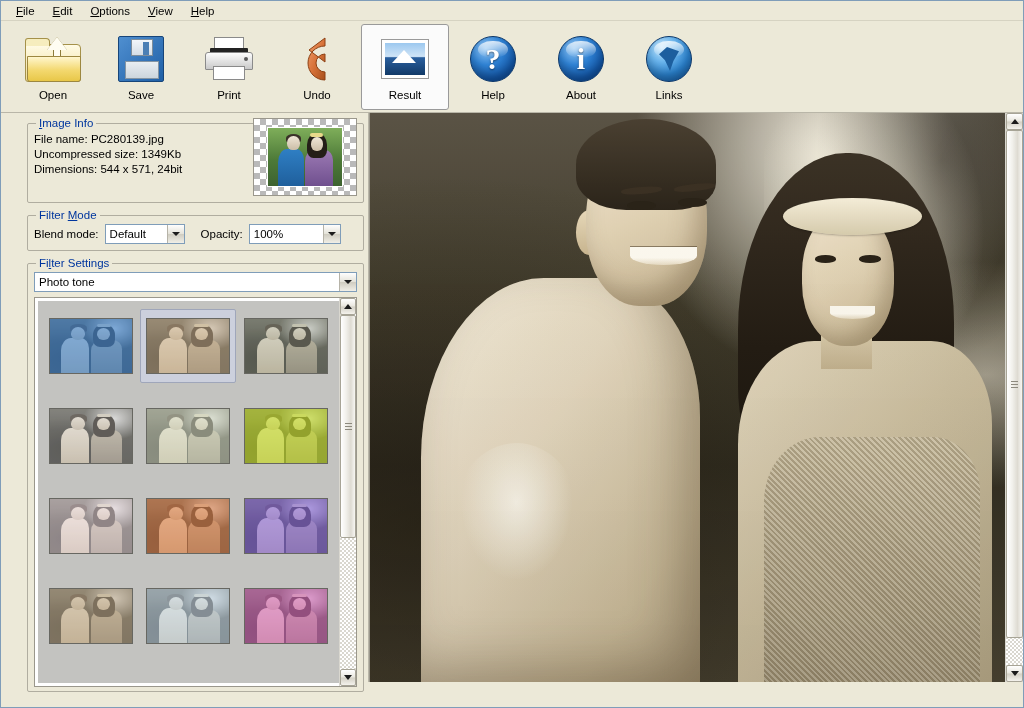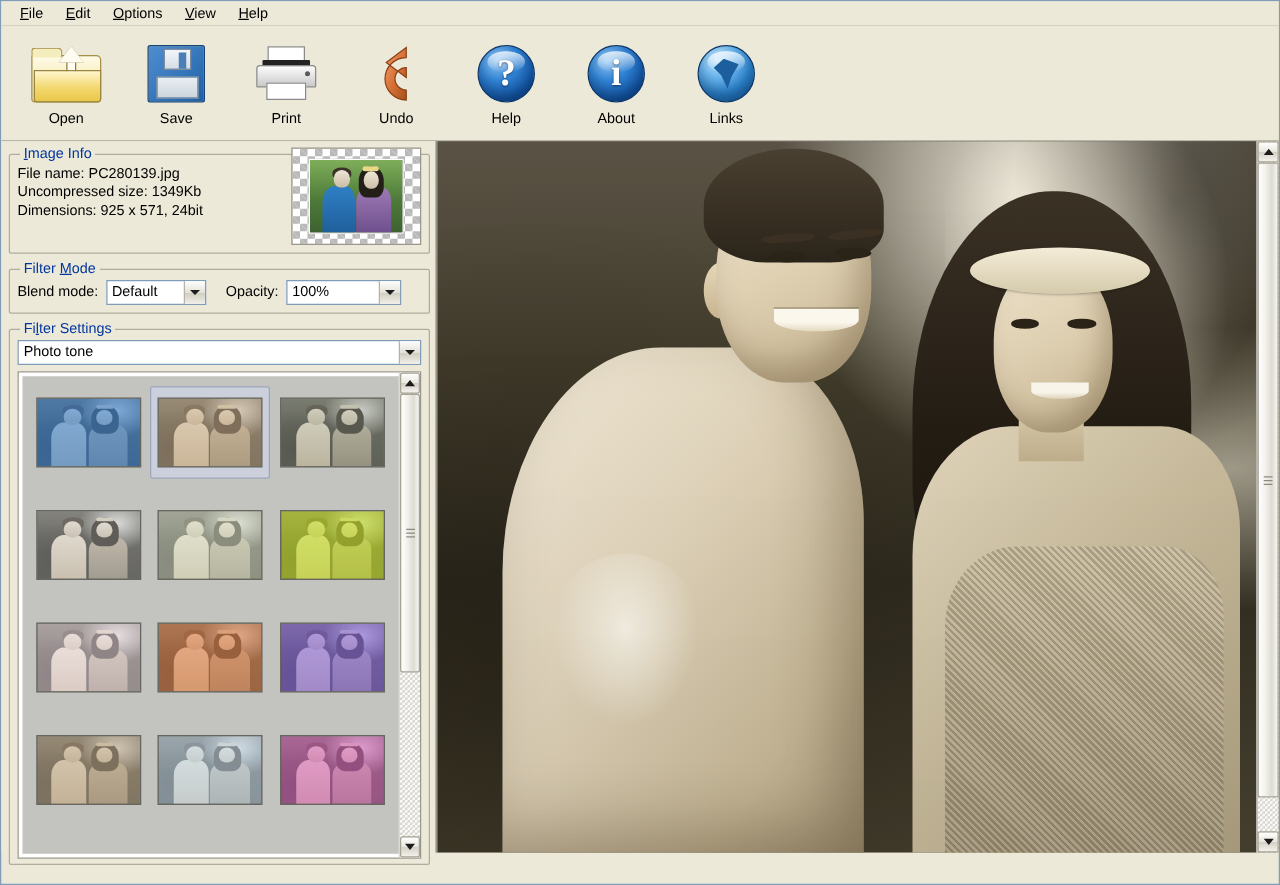--- a/index.html
+++ b/index.html
@@ -210,21 +210,21 @@
   }
   .ic-globe {
     background: radial-gradient(circle at 34% 24%, #c6e6fb 0%, #6ab4ec 32%, #2a7fc9 62%, #0f4f94 100%);
   }
   .ic-globe .land {
     position:relative; z-index:2; width:20px; height:24px;
     background:#1c5e9e; clip-path: polygon(40% 0,100% 18%,72% 58%,55% 100%,30% 55%,0 30%);
   }
 
   
-  #body { display:flex; height: calc(708px - 27px - 20px - 92px); }
+  #body { display:flex; height: calc(708px - 27px - 20px - 92px); margin-left: 20px; }
 
   
   #leftpanel {
     width: 348px; flex:none;
     background:#ece9d8;
     padding: 4px 4px 0 6px;
     position:relative;
     border-right:1px solid #b9b6a8;
   }
 
@@ -563,20 +563,30 @@
             </defs>
             <path d="M30 10 A17 17 0 1 0 30 44 L30 36 A9 9 0 1 1 30 18 L30 26 L14 14 L30 2 Z" fill="url(#gu)" stroke="#8d4114" stroke-width="1" transform="translate(4,1)"></path>
           </svg>
         </div>
       </div>
       <div class="tlabel">Undo</div>
     </div>
 
 
 
+    <div class="tbtn selected">
+      <div class="glyph">
+        <div class="ic-photo res-sel">
+          <div class="inner ph-res">
+              <div class="peak"></div>
+            </div>
+        </div>
+      </div>
+      <div class="tlabel">Result</div>
+    </div>
 
     <div class="tbtn">
       <div class="glyph">
         <div class="ic-circle">
             <span>?</span>
           </div>
       </div>
       <div class="tlabel">Help</div>
     </div>
 
@@ -602,21 +612,21 @@
   <div id="body">
 
     <div id="leftpanel">
 
       <fieldset class="grp">
         <legend><u>I</u>mage Info</legend>
         <div id="imginfo-wrap">
           <div id="imginfo">
             <div class="line">File name: PC280139.jpg</div>
             <div class="line">Uncompressed size: 1349Kb</div>
-            <div class="line">Dimensions: 925 x 571, 24bit</div>
+            <div class="line">Dimensions: 544 x 571, 24bit</div>
             <div style="height:14px"></div>
           </div>
           <div id="imginfo-thumb">
             <div class="tp" style="width:76px;height:60px;border:1px solid #fff;">
               <div class="bg" style="background:linear-gradient(to bottom,#7fae5a 0%,#4d7a38 55%,#3d6230 100%)"></div>
               <div class="b1" style="background:linear-gradient(to bottom,#2f7fc4,#1f5f9c)"></div>
               <div class="hair1"></div>
                 <div class="h1"></div>
               <div class="b2" style="background:linear-gradient(to bottom,#9c7ab4,#6f4f8e)"></div>
               <div class="hair2"></div>

